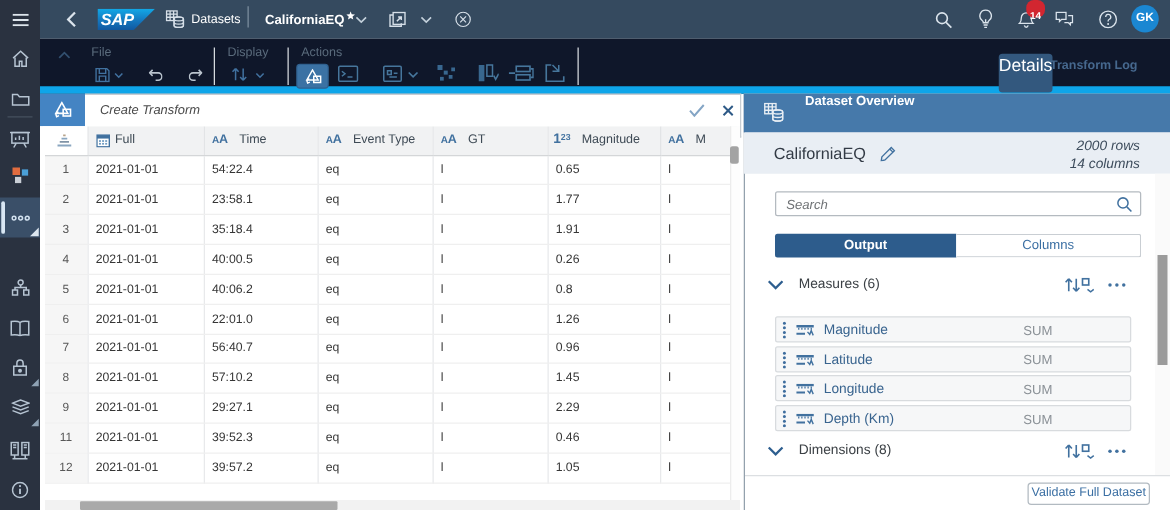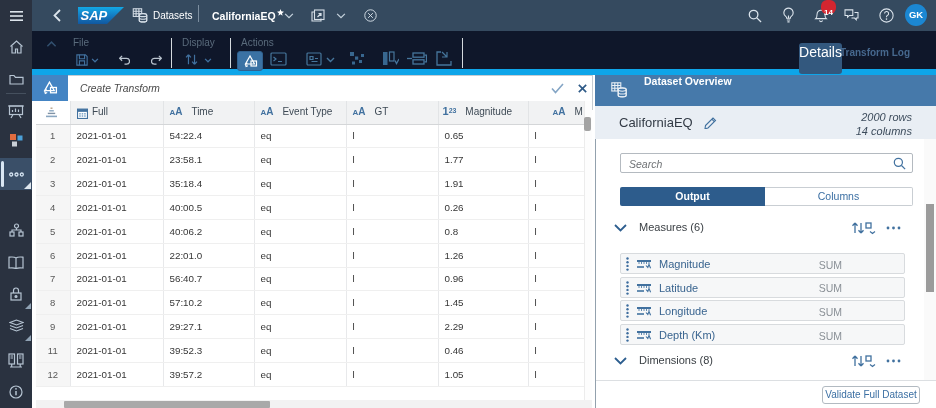--- a/index.html
+++ b/index.html
@@ -330,21 +330,21 @@
                   <rect x="7.8" y="5.6" width="1.7" height="1.5"></rect>
                   <rect x="2.4" y="8" width="1.7" height="1.5"></rect>
                   <rect x="5.1" y="8" width="1.7" height="1.5"></rect>
                   <rect x="7.8" y="8" width="1.7" height="1.5"></rect>
                 </g>
               </svg></span> <span class="hl">Full</span></th>
 <th><span style="padding-left:6px"><span class="hi">A</span><span class="hi" style="font-size:10px">A</span></span>&nbsp; <span class="hl">Time</span></th>
 <th><span style="padding-left:6px"><span class="hi">A</span><span class="hi" style="font-size:10px">A</span></span>&nbsp; <span class="hl">Event Type</span></th>
 <th><span style="padding-left:6px"><span class="hi">A</span><span class="hi" style="font-size:10px">A</span></span>&nbsp; <span class="hl">GT</span></th>
 <th><span style="padding-left:4px"><span class="hi" style="font-size:11px">1</span><span class="hi" style="font-size:7px;vertical-align:4px">23</span></span>&nbsp; <span class="hl">Magnitude</span></th>
-<th><span style="padding-left:24px"><span class="hi">A</span><span class="hi" style="font-size:10px">A</span></span>&nbsp; <span class="hl">M</span></th>
+<th><span style="padding-left:6px"><span class="hi">A</span><span class="hi" style="font-size:10px">A</span></span>&nbsp; <span class="hl">M</span></th>
         </tr>
 <tr>
           <td class="rn">1</td>
           <td>2021-01-01</td>
           <td>54:22.4</td>
           <td>eq</td>
           <td>l</td>
           <td>0.65</td>
           <td>l</td>
         </tr>

